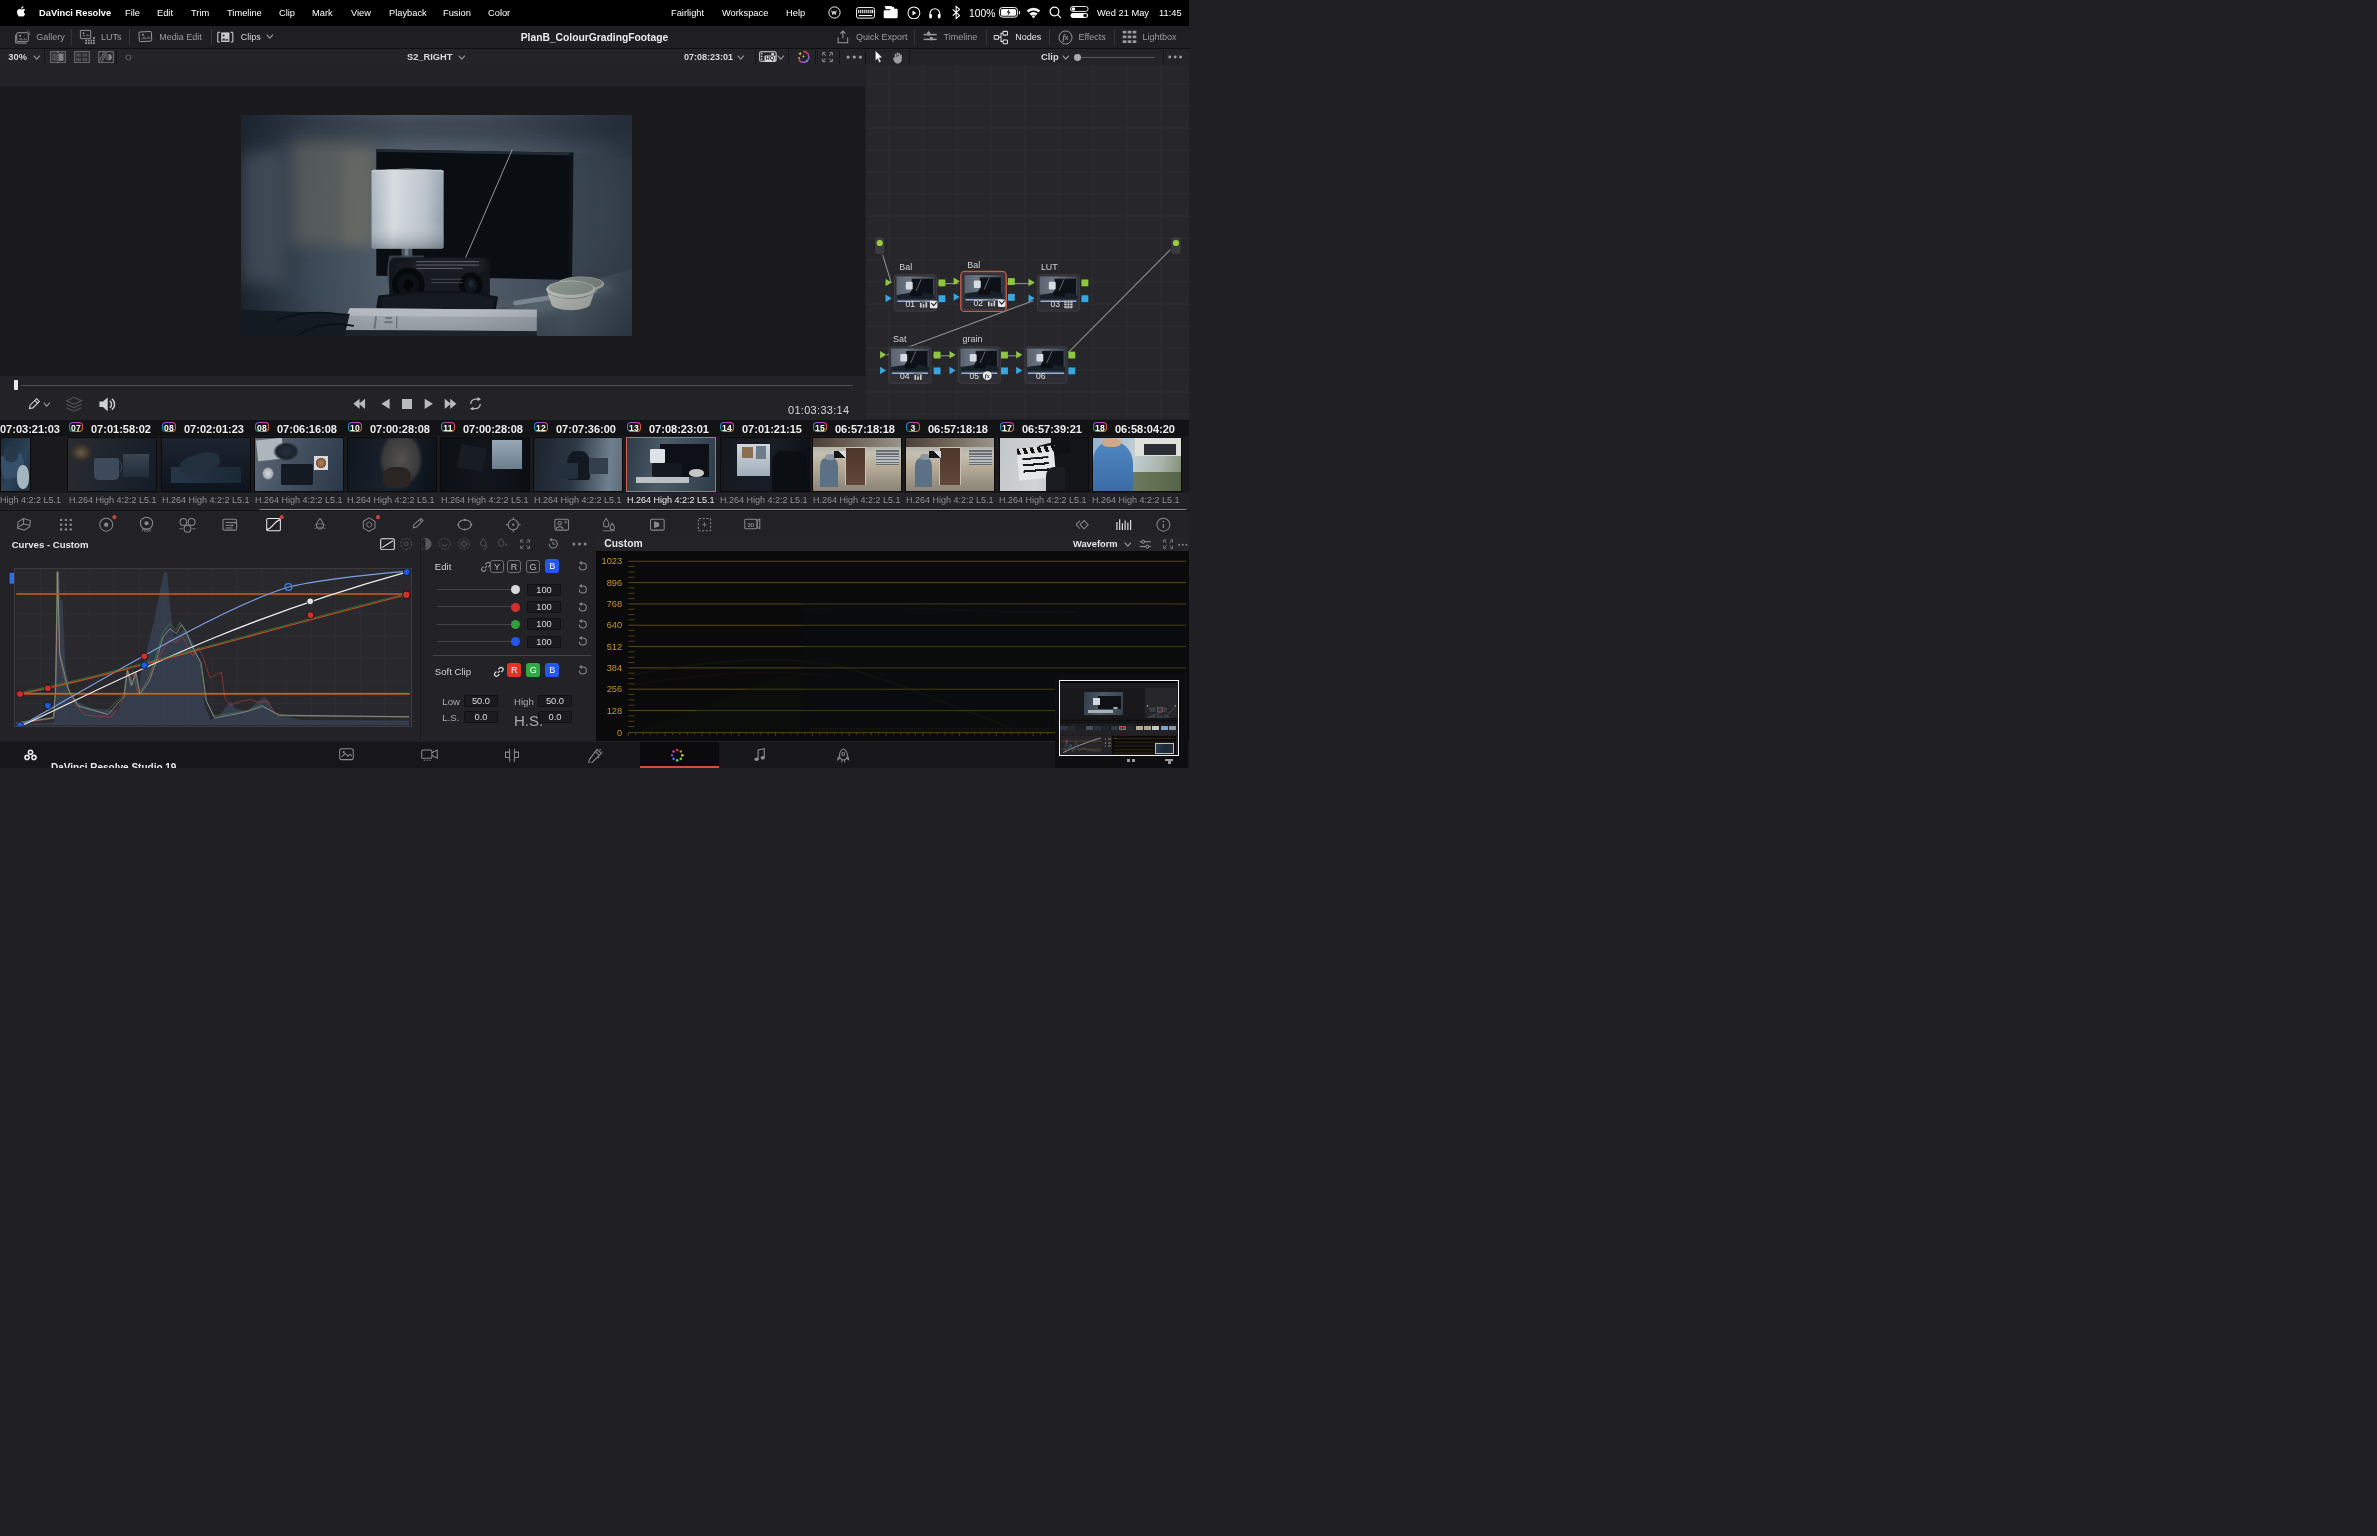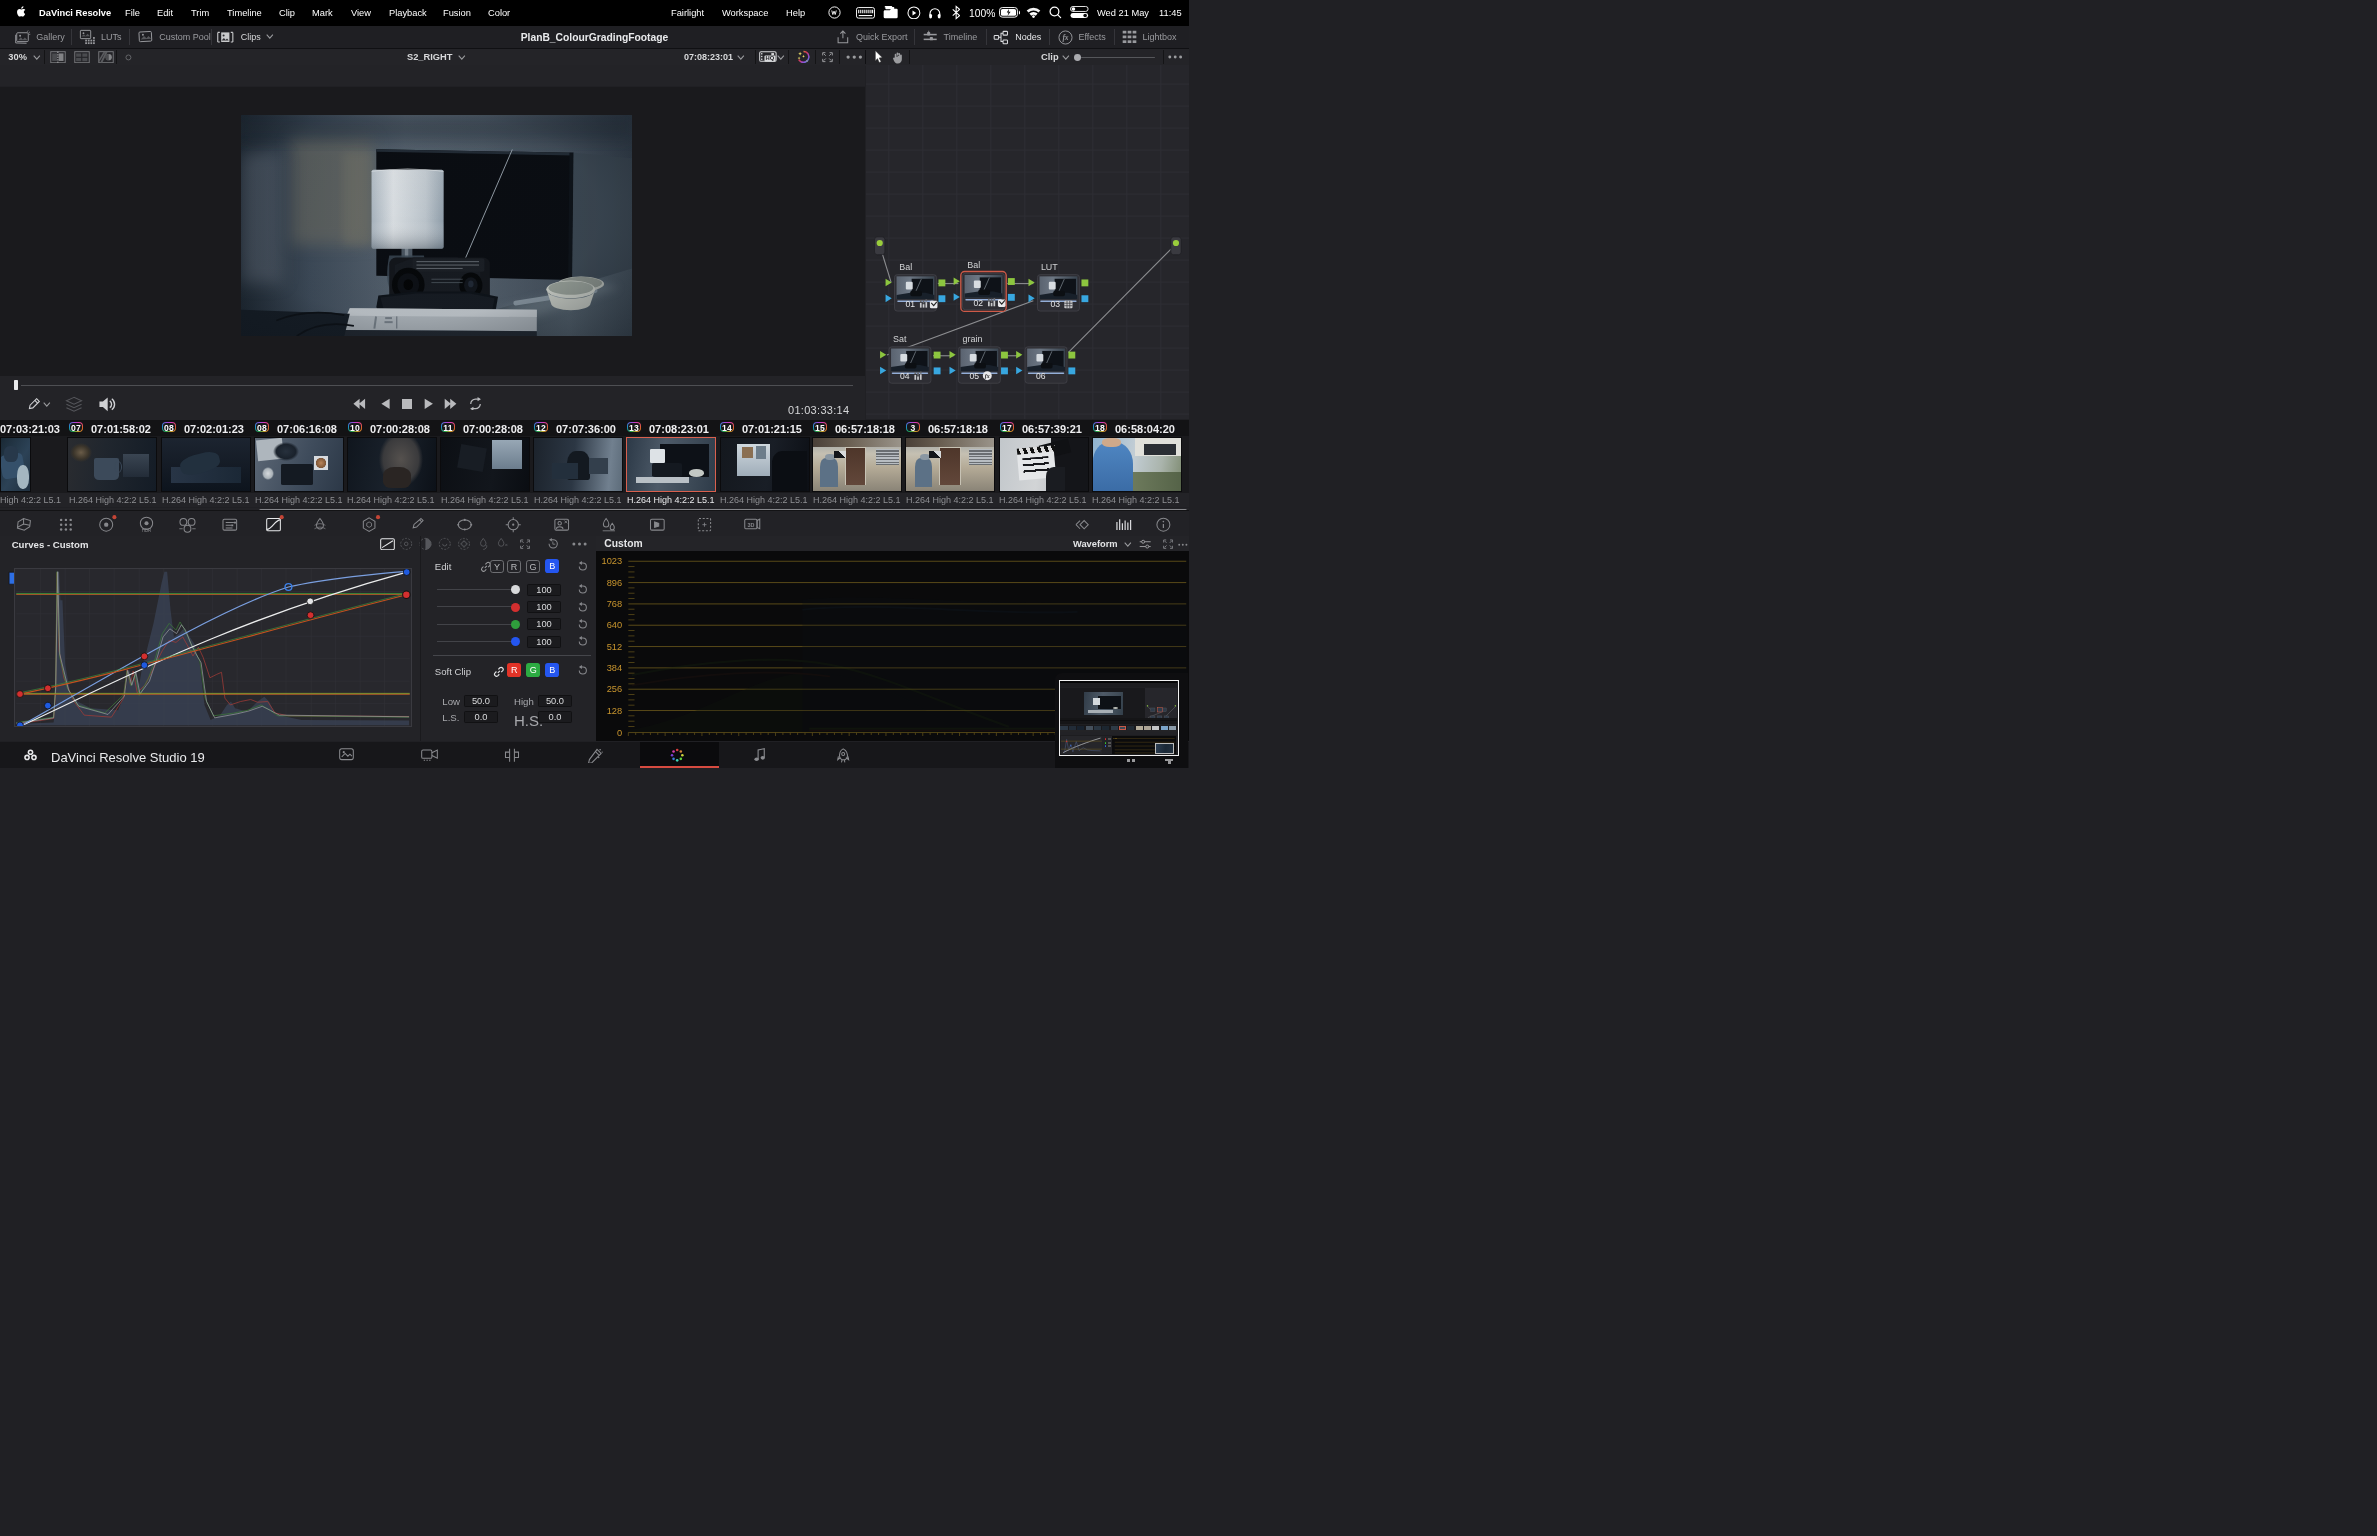--- a/index.html
+++ b/index.html
@@ -164,21 +164,21 @@
         </svg>
       <span style="margin-left:5.5px">LUTs</span>
     </div>
     <div class="tb-div" style="left:129px"></div>
     <div class="tb-item" style="left:137px">
       <svg width="16" height="13.8" viewBox="0 0 23 20">
           <rect x="3" y="2.5" width="18" height="14" rx="1.5" fill="none" stroke="#98999d" stroke-width="1.4" transform="rotate(-3 12 9)"></rect>
           <circle cx="8.5" cy="7" r="1.4" fill="#98999d"></circle>
           <path d="M5 13.5l5-5 3.5 3.5 3-3 4 4z" fill="#55565a" transform="rotate(-3 12 9)"></path>
         </svg>
-      <span style="margin-left:6.2px">Custom Pool</span>
+      <span style="margin-left:6.2px">Media Edit</span>
     </div>
     <div class="tb-div" style="left:211px"></div>
     <div class="tb-item" style="left:216px">
       <svg width="18.6" height="14.4" viewBox="0 0 27 21">
           <path d="M2.5 3.5v14M2.5 3.5h3M2.5 17.5h3" stroke="#c9cacc" stroke-width="1.6" fill="none"></path>
           <path d="M24.5 3.5v14M24.5 3.5h-3M24.5 17.5h-3" stroke="#c9cacc" stroke-width="1.6" fill="none"></path>
           <rect x="7.5" y="3.5" width="12" height="14" fill="#c9cacc"></rect>
           <circle cx="11" cy="8" r="1.5" fill="#2a2a2e"></circle>
           <path d="M8 15.5l3.5-4 2.5 3 2-2 2.5 3z" fill="#2a2a2e"></path>
         </svg>
@@ -1126,21 +1126,21 @@
     <svg class="abs" style="left:23px;top:6.2px" width="15" height="13.8" viewBox="0 0 26 22">
         <g fill="#e8e9eb">
           <circle cx="13" cy="6.4" r="4.9"></circle>
           <circle cx="7" cy="15.4" r="4.9"></circle>
           <circle cx="19" cy="15.4" r="4.9"></circle>
         </g>
         <circle cx="13" cy="6.4" r="2.1" fill="#17171a"></circle>
         <circle cx="7" cy="15.4" r="2.1" fill="#17171a"></circle>
         <circle cx="19" cy="15.4" r="2.1" fill="#17171a"></circle>
       </svg>
-    <span class="abs" style="left:51px;top:8px;font-size:13px;font-weight:normal;color:#e9eaec">DaVinci Resolve Studio 19</span>
+    <span class="abs" style="left:51px;top:20px;font-size:10px;font-weight:bold;color:#e9eaec">DaVinci Resolve Studio 19</span>
     <svg class="abs" style="left:339px;top:6.2px" width="15" height="14.4" viewBox="0 0 22 21">
         <rect x="1" y="1" width="20" height="16" rx="3" fill="none" stroke="#8a8b8f" stroke-width="1.5"></rect>
         <circle cx="7" cy="6" r="1.6" fill="#8a8b8f"></circle>
         <path d="M4 13l5-5 4 4 3-3 3 3" fill="none" stroke="#8a8b8f" stroke-width="1.5"></path>
       </svg>
     <svg class="abs" style="left:421px;top:6.2px" width="17" height="14.4" viewBox="0 0 25 21">
         <g fill="none" stroke="#8a8b8f" stroke-width="1.5">
           <rect x="1" y="3" width="15" height="12" rx="2"></rect>
           <path d="M16 7l8-4v12l-8-4"></path>
           <path d="M4 18h10" stroke-dasharray="2 2"></path>

